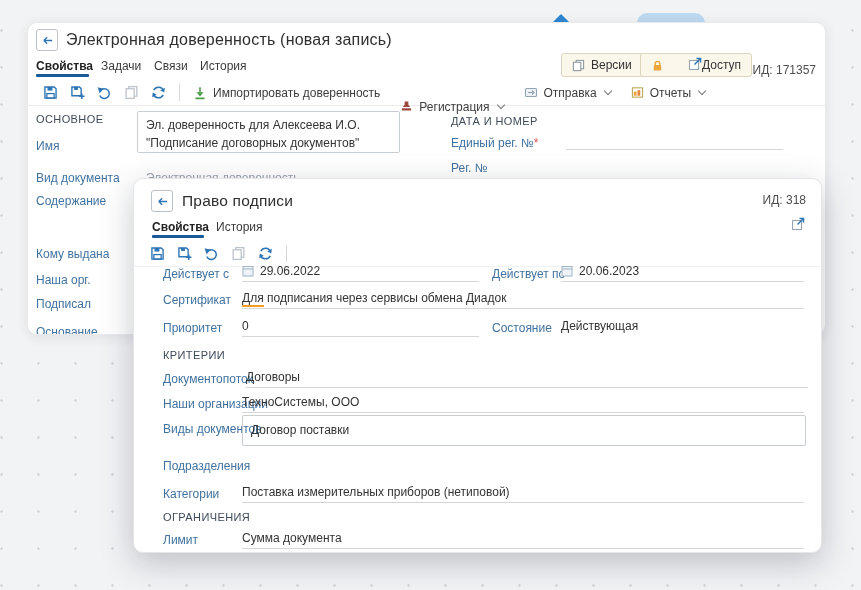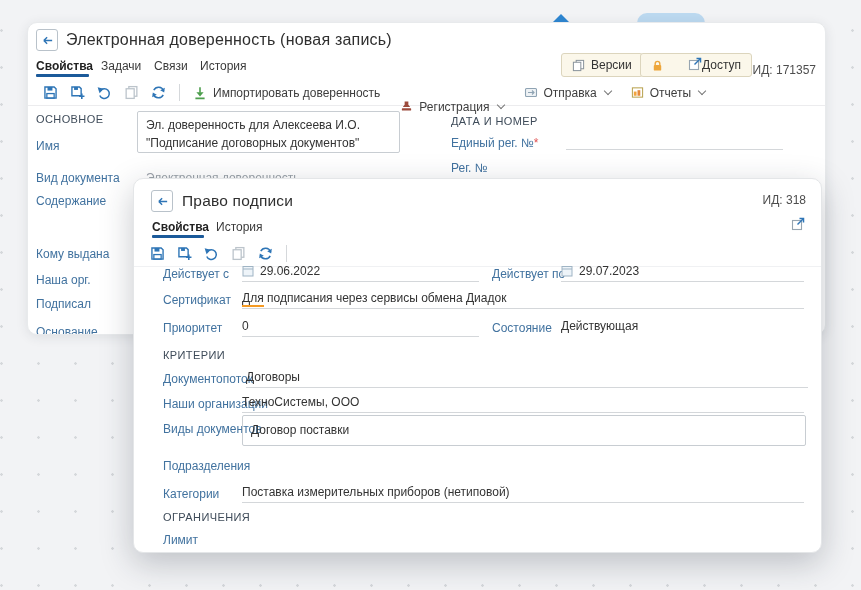--- a/index.html
+++ b/index.html
@@ -277,21 +277,21 @@
         </svg>
     </span><span class="val">29.06.2022</span>
   </div>
   <div class="lbl" style="left:358px; top:88px;">Действует по</div>
   <div class="fld" style="left:427px; top:82px; width:243px;">
     <span class="calico">
       <svg width="12" height="12" viewBox="0 0 12 12">
           <rect x="1" y="1.5" width="10" height="9.5" fill="#eef4f9" stroke="#9fb4c4" stroke-width="1"></rect>
           <path d="M1 4 h10" stroke="#9fb4c4" stroke-width="1"></path>
         </svg>
-    </span><span class="val">29.07.2023</span>
+    </span><span class="val">20.06.2023</span>
   </div>
 
   <div class="lbl" style="left:29px; top:114px;">Сертификат</div>
   <div class="fld" style="left:108px; top:109px; width:562px;">
     <span class="val"><span class="mark">Для</span><span> подписания через сервисы обмена Диадок</span></span>
   </div>
 
   <div class="lbl" style="left:29px; top:142px;text-align:right;">Приоритет</div>
   <div class="fld" style="left:108px; top:137px; width:237px;">
     <span class="val">0</span>
@@ -321,13 +321,16 @@
   <div class="lbl" style="left:29px; top:280px;">Подразделения</div>
 
   <div class="lbl" style="left:29px; top:308px;">Категории</div>
   <div class="fld" style="left:108px; top:303px; width:562px;">
     <span class="val">Поставка измерительных приборов (нетиповой)</span>
   </div>
 
   <div class="sec" style="left:29px; top:332px;">ОГРАНИЧЕНИЯ</div>
 
   <div class="lbl" style="left:29px; top:354px;">Лимит</div>
+  <div class="fld" style="left:108px; top:349px; width:562px;">
+    <span class="val">Сумма документа</span>
+  </div>
 </div>
 
 </body></html>

